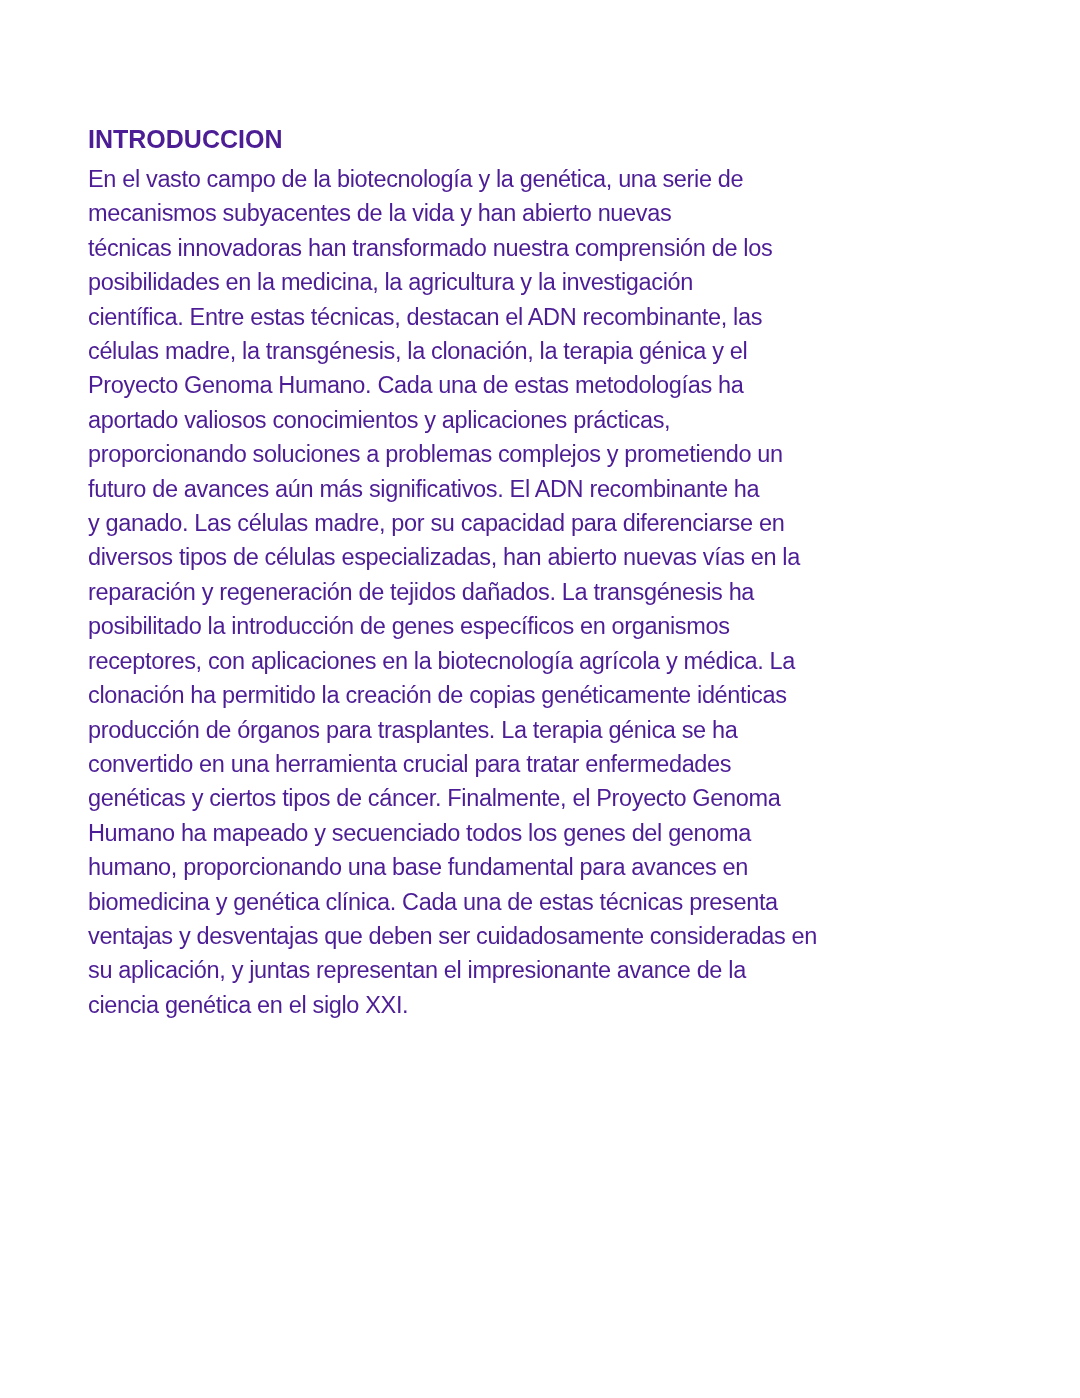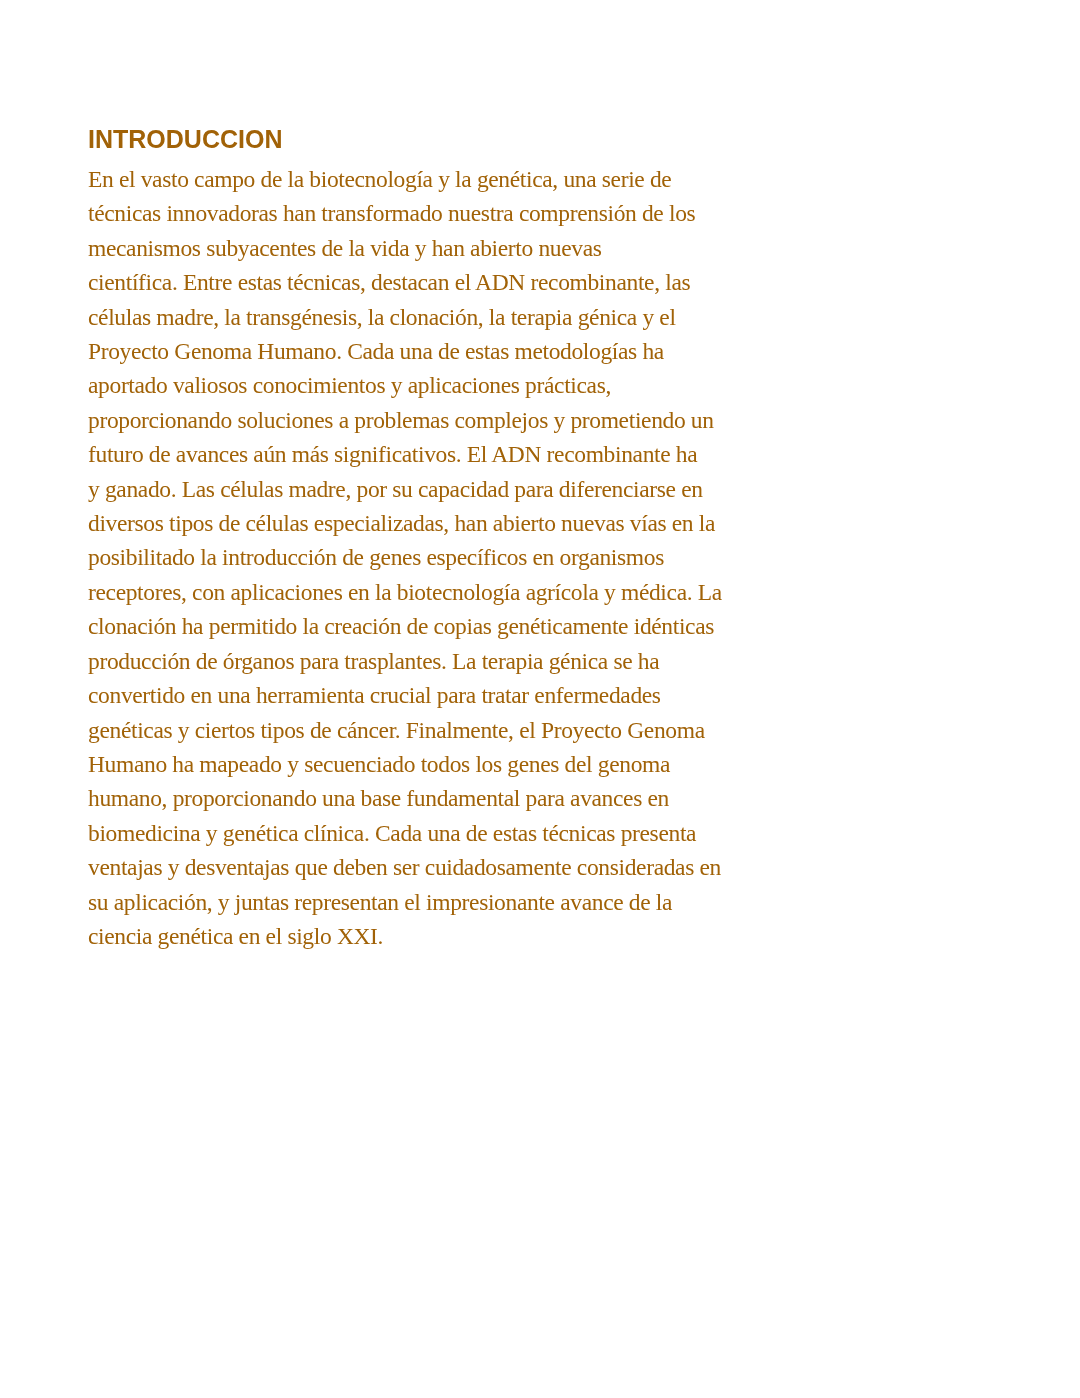--- a/index.html
+++ b/index.html
@@ -11,60 +11,62 @@
     width: 1080px;
     height: 1398px;
     position: relative;
     overflow: hidden;
   }
   .page {
     position: absolute;
     left: 88px;
     top: 122px;
     width: 960px;
-    color: #a16207;
+    color: #4c1d95;
   }
   .heading {
     font-family: "Liberation Sans", sans-serif;
     font-weight: bold;
     font-size: 25px;
     line-height: 34px;
     margin: 0 0 6px 0;
     letter-spacing: 0px;
   }
   .body-text {
-    font-family: Liberation Serif, serif;
+    font-family: Liberation Sans, sans-serif;
     font-size: 23.5px;
     line-height: 34.4px;
     margin: 0;
     letter-spacing: -0.35px;
     word-spacing: 0px;
   }
   .line {
     display: block;
     white-space: nowrap;
   }
 </style>
 </head>
 <body>
 
 <div class="page">
   <h1 class="heading">INTRODUCCION</h1>
   <p class="body-text">
     <span class="line">En el vasto campo de la biotecnología y la genética, una serie de</span>
+    <span class="line">mecanismos subyacentes de la vida y han abierto nuevas</span>
     <span class="line">técnicas innovadoras han transformado nuestra comprensión de los</span>
-    <span class="line">mecanismos subyacentes de la vida y han abierto nuevas</span>
+    <span class="line">posibilidades en la medicina, la agricultura y la investigación</span>
     <span class="line">científica. Entre estas técnicas, destacan el ADN recombinante, las</span>
     <span class="line">células madre, la transgénesis, la clonación, la terapia génica y el</span>
     <span class="line">Proyecto Genoma Humano. Cada una de estas metodologías ha</span>
     <span class="line">aportado valiosos conocimientos y aplicaciones prácticas,</span>
     <span class="line">proporcionando soluciones a problemas complejos y prometiendo un</span>
     <span class="line">futuro de avances aún más significativos. El ADN recombinante ha</span>
     <span class="line">y ganado. Las células madre, por su capacidad para diferenciarse en</span>
     <span class="line">diversos tipos de células especializadas, han abierto nuevas vías en la</span>
+    <span class="line">reparación y regeneración de tejidos dañados. La transgénesis ha</span>
     <span class="line">posibilitado la introducción de genes específicos en organismos</span>
     <span class="line">receptores, con aplicaciones en la biotecnología agrícola y médica. La</span>
     <span class="line">clonación ha permitido la creación de copias genéticamente idénticas</span>
     <span class="line">producción de órganos para trasplantes. La terapia génica se ha</span>
     <span class="line">convertido en una herramienta crucial para tratar enfermedades</span>
     <span class="line">genéticas y ciertos tipos de cáncer. Finalmente, el Proyecto Genoma</span>
     <span class="line">Humano ha mapeado y secuenciado todos los genes del genoma</span>
     <span class="line">humano, proporcionando una base fundamental para avances en</span>
     <span class="line">biomedicina y genética clínica. Cada una de estas técnicas presenta</span>
     <span class="line">ventajas y desventajas que deben ser cuidadosamente consideradas en</span>

